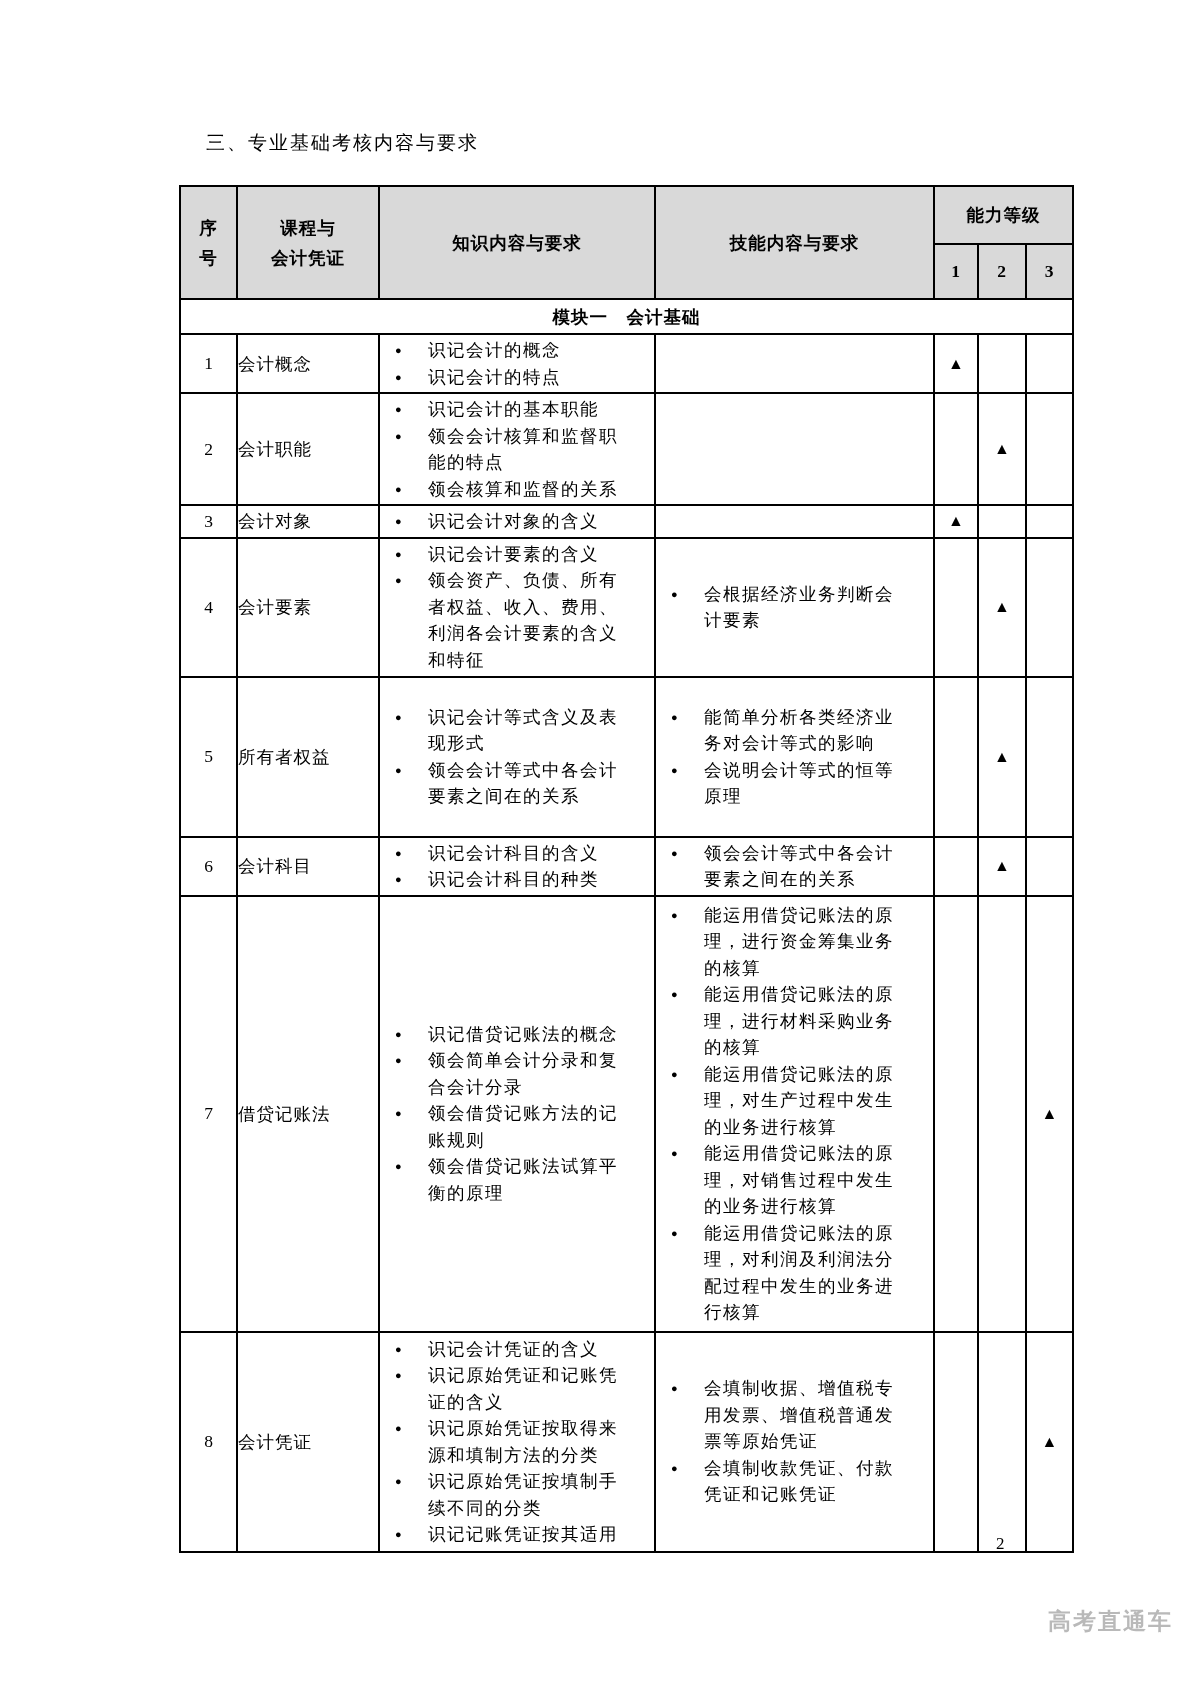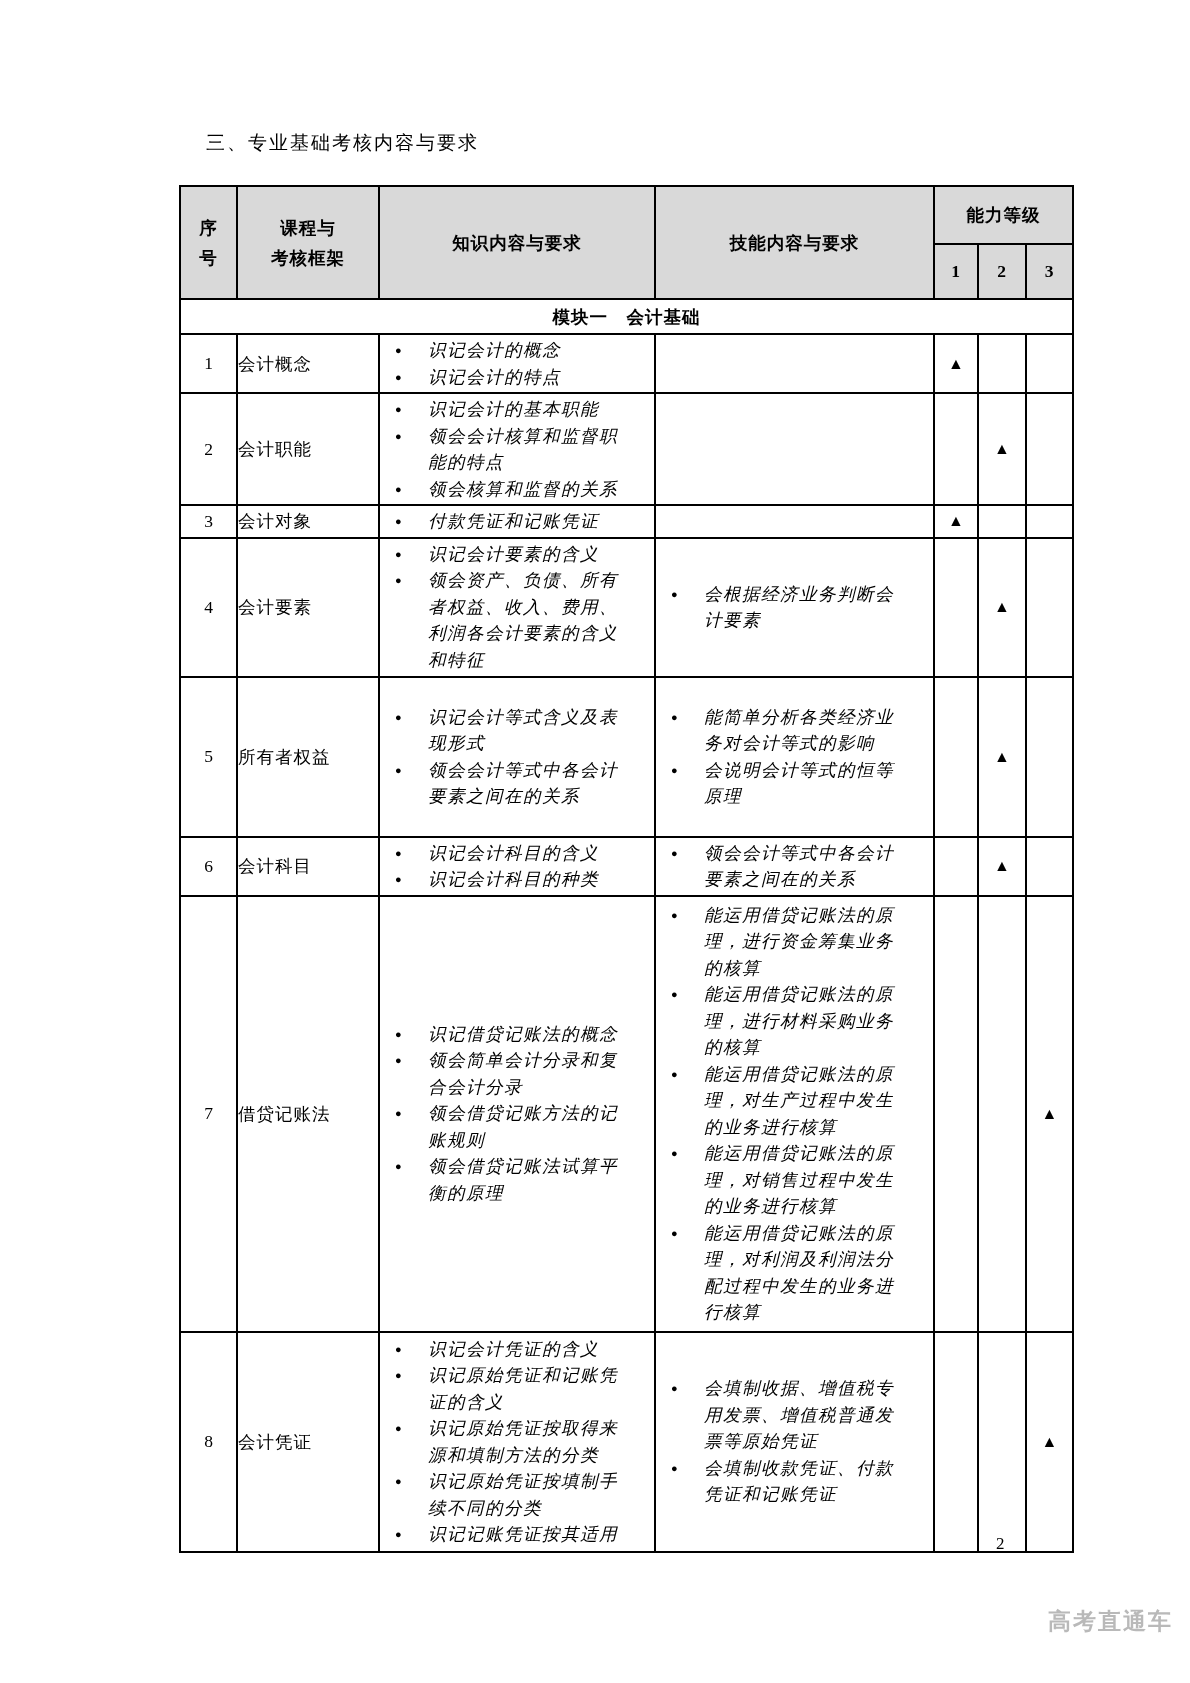--- a/index.html
+++ b/index.html
@@ -27,21 +27,21 @@
   tr.section td {
     text-align:center; font-weight:bold; font-size:17.5px; letter-spacing:1px;
   }
   td.clist { padding:2px 0; }
   .bi { display:flex; align-items:flex-start; }
   .bi .b {
     flex:0 0 33px; width:33px; padding-left:15px; box-sizing:content-box;
     font-size:11px; line-height:26.5px;
   }
   .bi .t {
-    width:202px; font-size:17.5px; line-height:26.5px; letter-spacing:1.5px;font-style:italic;
+    width:202px; font-size:17.5px; line-height:26.5px; letter-spacing:1.5px;
   }
   td.cmark { text-align:center; font-size:16px; }
   .pagenum { position:absolute; left:996px; top:1534px; font-size:17px; }
   .watermark {
     position:absolute; left:1048px; top:1606px; font-size:23px;
     color:#b9b9b9; letter-spacing:2px; font-weight:bold;
     text-shadow:1px 1px 0 #ffffff;
   }
 </style>
 </head>
@@ -57,21 +57,21 @@
     <col style="width:279px">
       <col style="width:44px">
       <col style="width:48px">
       <col style="width:47px">
   </colgroup>
   <tbody>
     <tr style="height:58px">
       <th rowspan="2" class="h2line">序
 号</th>
       <th rowspan="2" class="h2line">课程与
-考核框架</th>
+会计凭证</th>
       <th rowspan="2">知识内容与要求</th>
       <th rowspan="2">技能内容与要求</th>
       <th colspan="3">能力等级</th>
     </tr>
     <tr style="height:55px">
       <th>1</th>
       <th>2</th>
       <th>3</th>
     </tr>
 
@@ -120,21 +120,21 @@
       <td class="cmark">▲</td>
       <td class="cmark"></td>
     </tr>
 
     <tr style="height:27px">
       <td class="cno">3</td>
       <td class="ccourse">会计对象</td>
       <td class="clist">
         <div class="bi">
             <span class="b">●</span>
-            <span class="t">付款凭证和记账凭证</span>
+            <span class="t">识记会计对象的含义</span>
           </div>
       </td>
       <td class="clist"></td>
       <td class="cmark">▲</td>
       <td class="cmark"></td>
       <td class="cmark"></td>
     </tr>
 
     <tr style="height:139px">
       <td class="cno">4</td>

